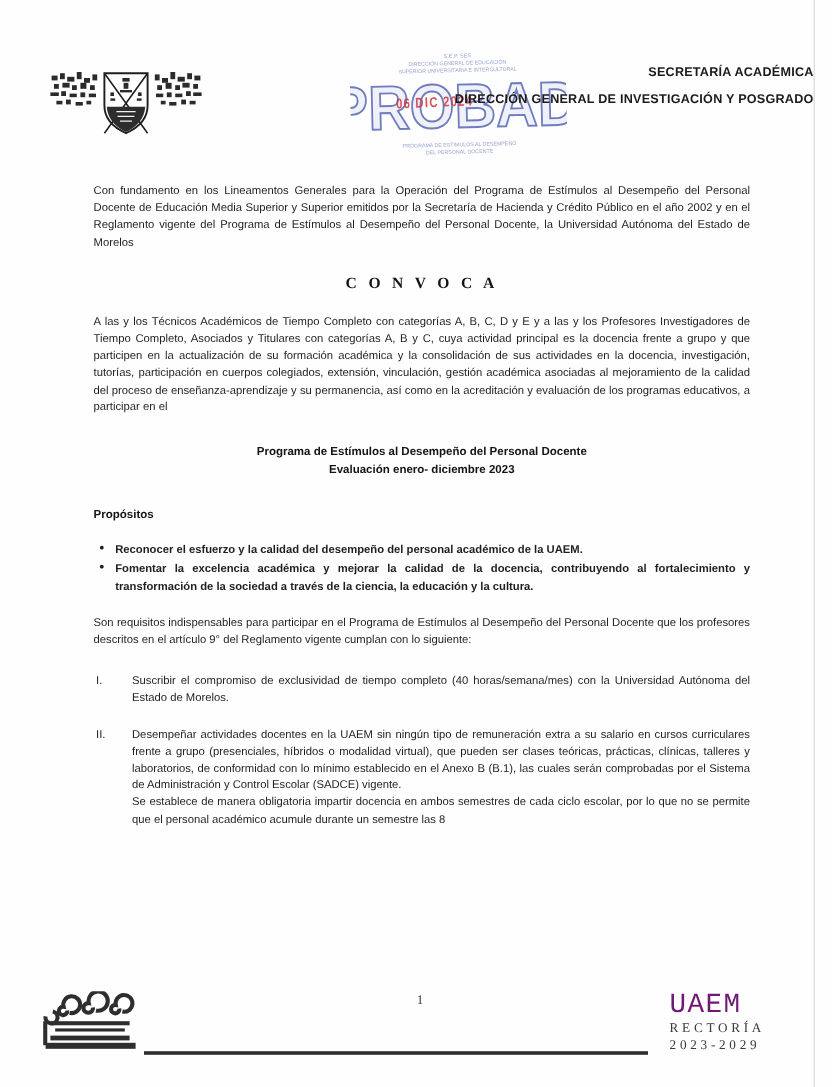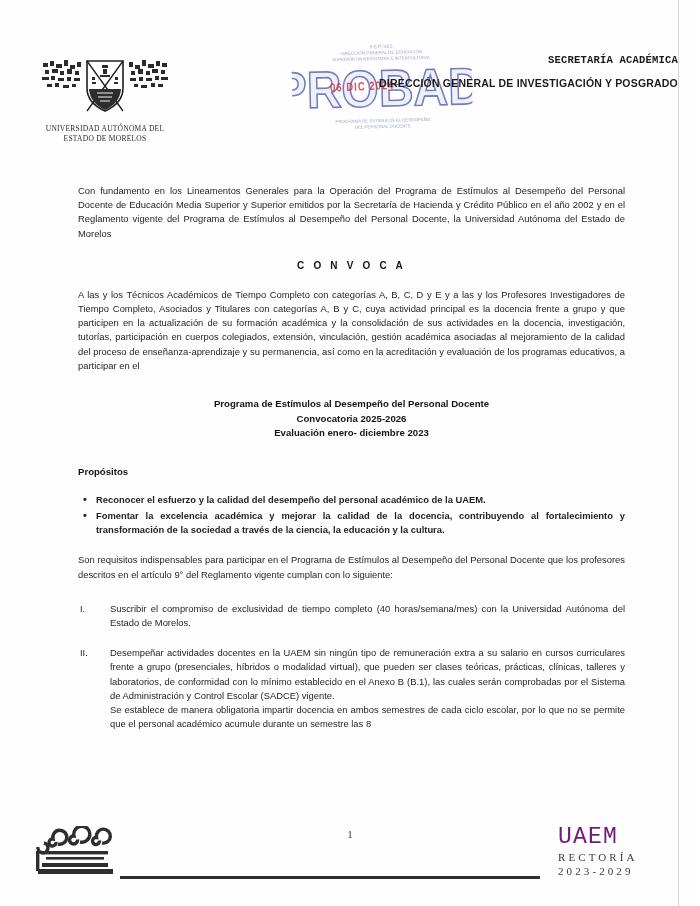--- a/index.html
+++ b/index.html
@@ -87,50 +87,50 @@
     position: absolute;
     right: 22px; top: 24px;
     width: 330px;
     text-align: right;
   }
   .sec-line1 {
     font-size: 10.5px;
     font-weight: bold;
     letter-spacing: .2px;
     color: #1b1b1b;
-    font-family: Liberation Mono, monospace;
   }
   .sec-line2 {
     font-size: 10.5px;
     font-weight: bold;
     letter-spacing: .2px;
     color: #1b1b1b;
     margin-top: 11px;
   }
 
   
   .content {
     position: absolute;
-    left: 78px; top: 184px;
+    left: 78px; top: 152px;
     width: 547px;
   }
   p.just {
     margin: 0;
     font-size: 9.4px;
     line-height: 14.2px;
     text-align: justify;
     color: #1f1f1f;
   }
   .convoca {
     text-align: center;
-    font-size: 10px;
+    font-size: 13px;
     font-weight: bold;
     letter-spacing: 3.2px;
     margin: 19px 0 17px 0;
     color: #141414;
+    font-family: Liberation Serif, serif;
   }
   .prog-title {
     text-align: center;
     font-weight: bold;
     font-size: 9.6px;
     line-height: 14.6px;
     margin: 24px 0 0 0;
     color: #141414;
   }
   .prog-title span { display: block; }
@@ -322,24 +322,20 @@
           <rect x="61" y="20" width="10" height="2"></rect>
         </g>
 
         <g fill="#2b2b2b">
           <rect x="53" y="22" width="3" height="3"></rect>
             <rect x="53" y="27" width="4" height="2"></rect>
           <rect x="76" y="22" width="3" height="3"></rect>
             <rect x="75" y="27" width="4" height="2"></rect>
         </g>
       </svg>
-      <div class="mark-text">
-        <span>Universidad Autónoma del</span>
-        <span>Estado de Morelos</span>
-      </div>
     </div>
 
     <div class="stamp">
       <svg width="180" height="100" viewBox="0 0 180 100">
         <g fill="none" stroke="#3c4ea8" stroke-width="0.85" opacity="0.62">
 
           <text x="90" y="12" font-family="Liberation Sans, sans-serif" font-size="4.6" fill="#3c4ea8" stroke="none" text-anchor="middle" opacity="0.85">S.E.P.   SES</text>
           <text x="90" y="18" font-family="Liberation Sans, sans-serif" font-size="4.4" fill="#3c4ea8" stroke="none" text-anchor="middle" opacity="0.85">DIRECCIÓN GENERAL DE EDUCACIÓN</text>
           <text x="90" y="24" font-family="Liberation Sans, sans-serif" font-size="4.4" fill="#3c4ea8" stroke="none" text-anchor="middle" opacity="0.85">SUPERIOR UNIVERSITARIA E INTERCULTURAL</text>
           <text x="90" y="86" font-family="Liberation Sans, sans-serif" font-size="4.4" fill="#3c4ea8" stroke="none" text-anchor="middle" opacity="0.85">PROGRAMA DE ESTÍMULOS AL DESEMPEÑO</text>
@@ -362,21 +358,20 @@
   <div class="content">
 
     <p class="just">Con fundamento en los Lineamentos Generales para la Operación del Programa de Estímulos al Desempeño del Personal Docente de Educación Media Superior y Superior emitidos por la Secretaría de Hacienda y Crédito Público en el año 2002 y en el Reglamento vigente del Programa de Estímulos al Desempeño del Personal Docente, la Universidad Autónoma del Estado de Morelos</p>
 
     <div class="convoca">C O N V O C A</div>
 
     <p class="just">A las y los Técnicos Académicos de Tiempo Completo con categorías A, B, C, D y E y a las y los Profesores Investigadores de Tiempo Completo, Asociados y Titulares con categorías A, B y C, cuya actividad principal es la docencia frente a grupo y que participen en la actualización de su formación académica y la consolidación de sus actividades en la docencia, investigación, tutorías, participación en cuerpos colegiados, extensión, vinculación, gestión académica asociadas al mejoramiento de la calidad del proceso de enseñanza-aprendizaje y su permanencia, así como en la acreditación y evaluación de los programas educativos, a participar en el</p>
 
     <div class="prog-title">
       <span>Programa de Estímulos al Desempeño del Personal Docente</span>
-      <span>Convocatoria 2025-2026</span>
       <span>Evaluación enero- diciembre 2023</span>
     </div>
 
     <div class="sec-head">Propósitos</div>
     <ul class="bullets">
       <li>Reconocer el esfuerzo y la calidad del desempeño del personal académico de la UAEM.</li>
       <li>Fomentar la excelencia académica y mejorar la calidad de la docencia, contribuyendo al fortalecimiento y transformación de la sociedad a través de la ciencia, la educación y la cultura.</li>
     </ul>
 
     <p class="intro-req">Son requisitos indispensables para participar en el Programa de Estímulos al Desempeño del Personal Docente que los profesores descritos en el artículo 9° del Reglamento vigente cumplan con lo siguiente:</p>

